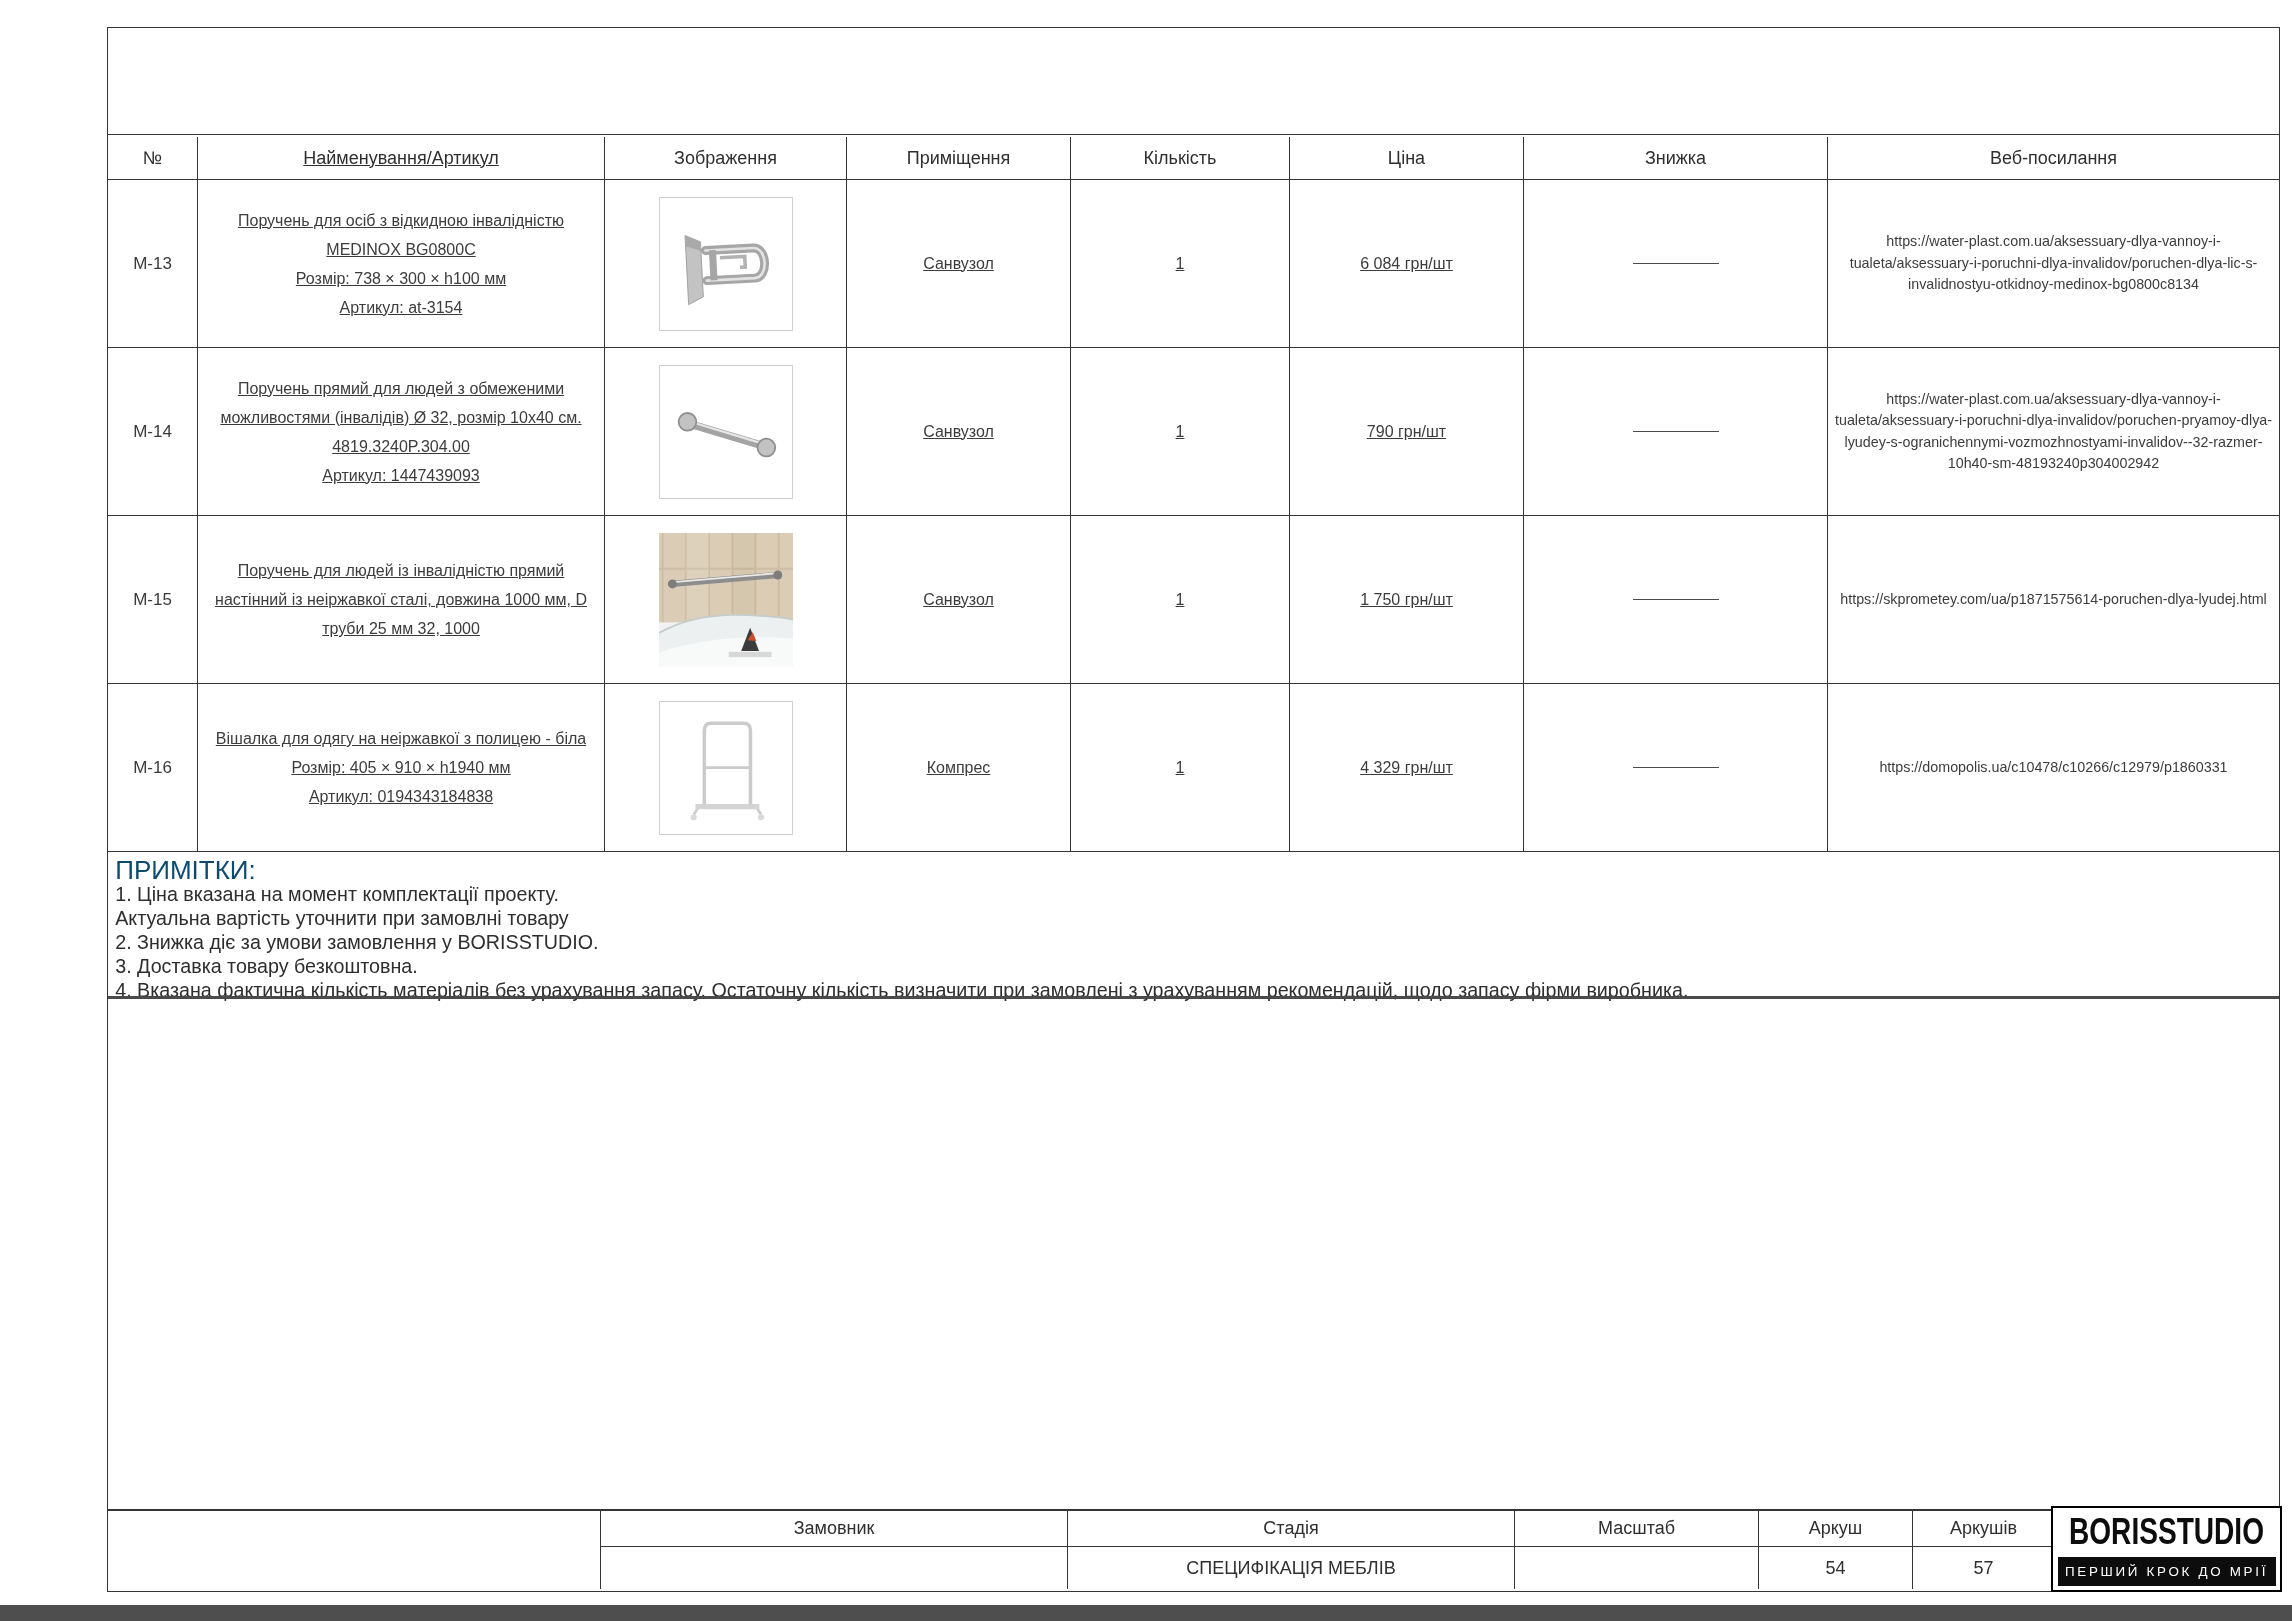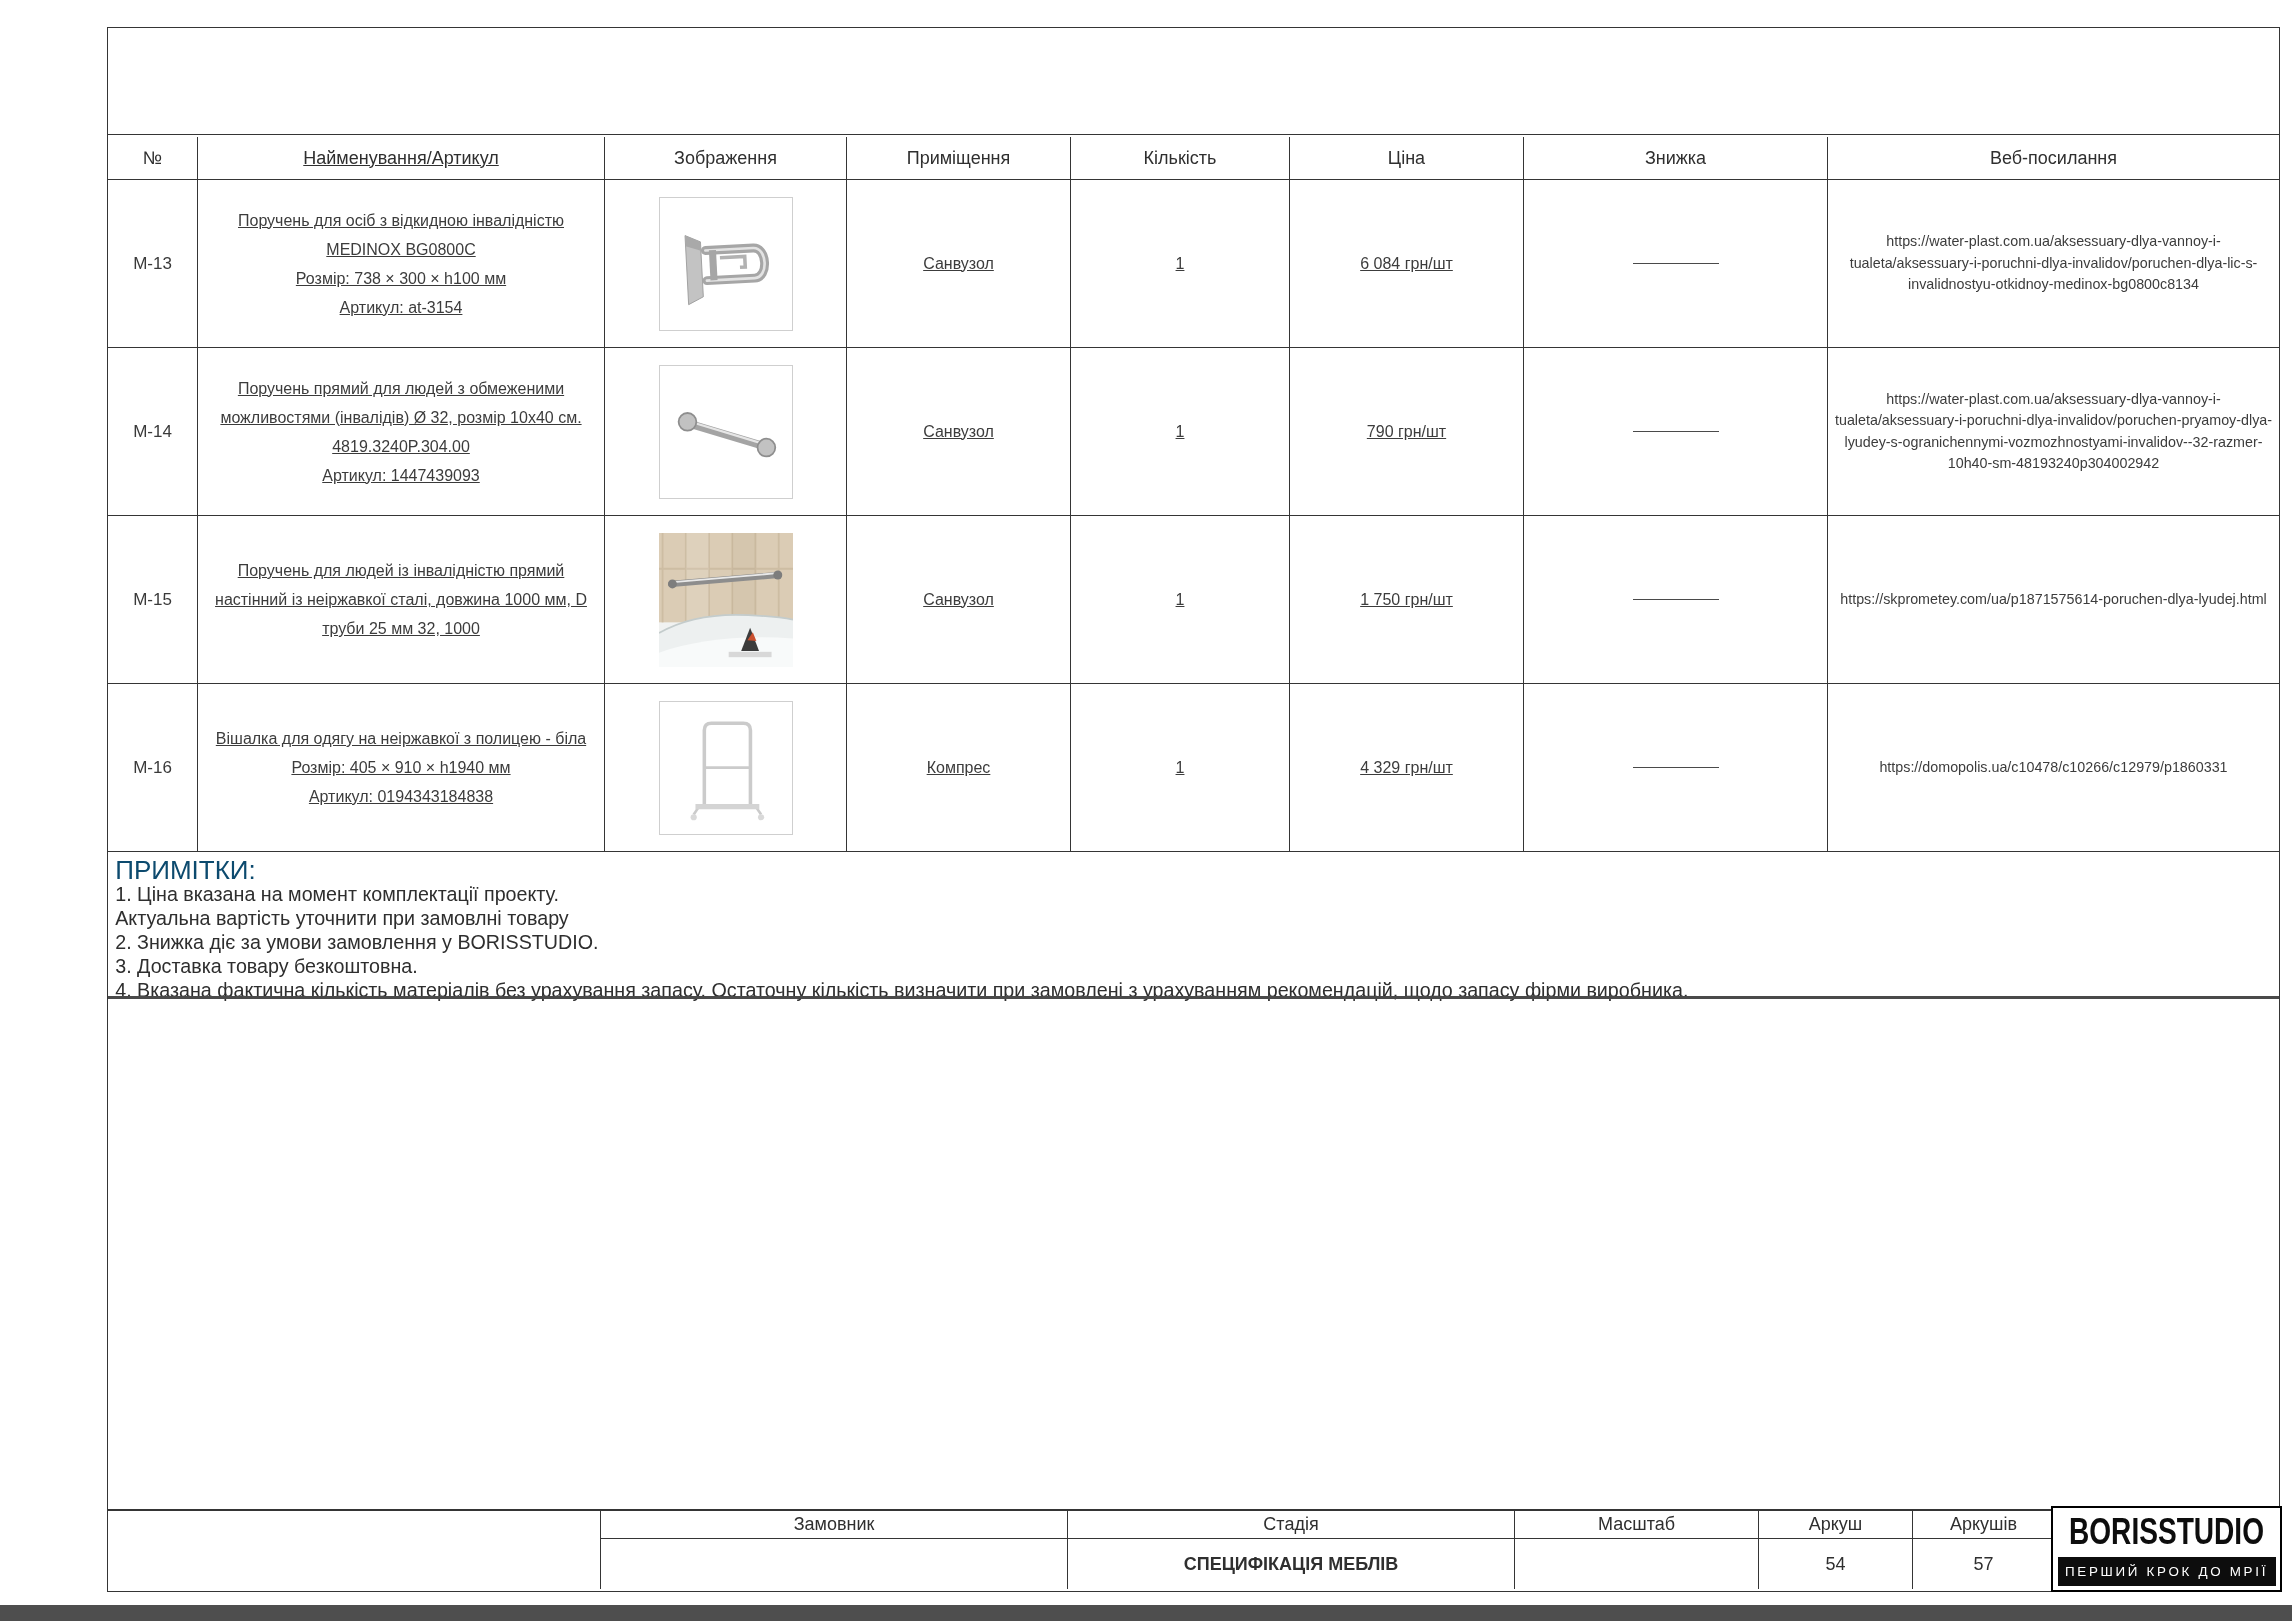--- a/index.html
+++ b/index.html
@@ -30,27 +30,27 @@
   
   .notes{position:absolute;left:0;top:826px;width:100%;box-sizing:border-box;padding:3.6px 9px 0 7.2px;text-align:left;}
   .notes-title{font-size:26px;line-height:24px;color:#0c4a6e;}
   .note-line{font-size:19.7px;line-height:24px;color:#2e2e2e;}
   .notes-sep{position:absolute;left:0;top:968px;width:100%;height:2.7px;background:#4a4a4a;}
   
   .footer-line{position:absolute;left:0;top:1481px;width:100%;height:1.8px;background:#353535;}
   .footer{position:absolute;left:492px;top:1483px;width:1454px;height:78px;
           border-left:1.8px solid #353535;box-sizing:border-box;display:flex;flex-direction:column;}
   .frow{display:flex;box-sizing:border-box;}
-  .frow-h{height:28px;border-bottom:1.8px solid #353535;}
+  .frow-h{height:36px;border-bottom:1.8px solid #353535;}
   .frow-v{flex:1;}
   .fcell{box-sizing:border-box;border-right:1.8px solid #353535;display:flex;align-items:center;
          justify-content:center;font-size:18px;color:#2f2f2f;overflow:hidden;}
   .fcell:last-child{border-right:none;}
   .f0{width:467px;}.f1{width:447px;}.f2{width:244px;}.f3{width:154px;}.f4{flex:1;}
-  .stage-val{font-size:18px;font-weight:bold;}
+  .stage-val{font-size:18px;}
   
   .logo-box{position:absolute;left:2051px;top:1506px;width:231px;height:86px;background:#fff;
             border:2.7px solid #000;box-sizing:border-box;display:flex;flex-direction:column;}
   .logo-title{flex:1;display:flex;align-items:center;justify-content:center;font-weight:900;
               font-size:36px;color:#0d0d0d;white-space:nowrap;transform:scaleX(.78);letter-spacing:0;}
   .logo-bar{height:29px;margin:0 4.5px 4.5px 4.5px;background:#0d0d0d;color:#fff;display:flex;
             align-items:center;justify-content:center;font-size:13.4px;letter-spacing:2.7px;white-space:nowrap;}
   .bottom-strip{position:absolute;left:0;top:1605px;width:100%;height:16px;background:#4e4e4e;}
 </style>
 </head>

